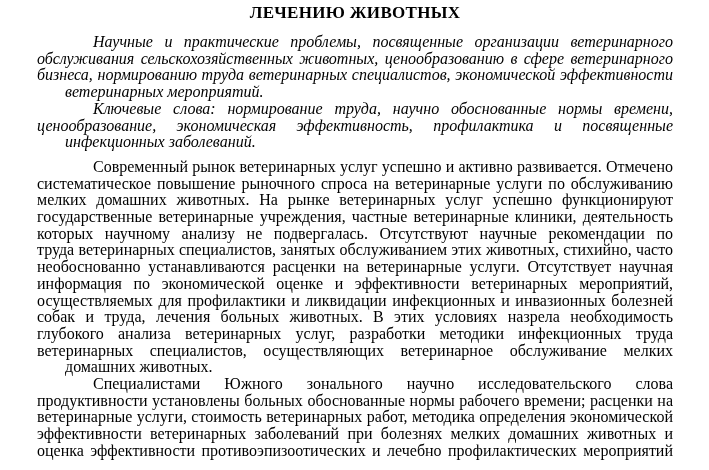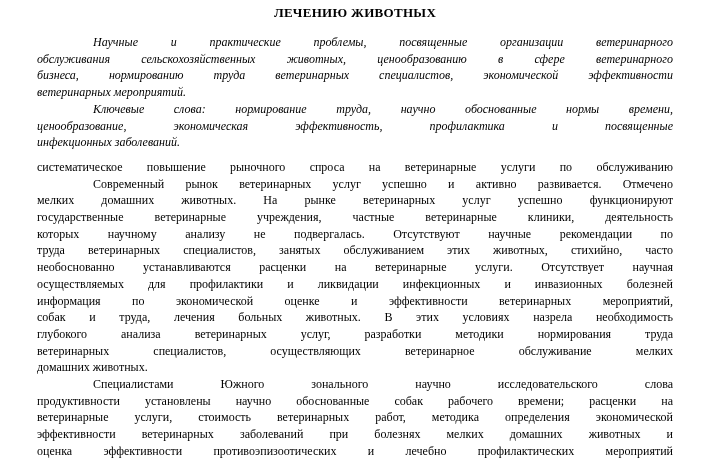--- a/index.html
+++ b/index.html
@@ -16,34 +16,35 @@
   }
   .page {
     box-sizing: border-box;
     width: 709px;
     height: 470px;
     padding: 3px 36px 0 37px;
     overflow: hidden;
   }
   .doc-title {
     margin: 0 0 11px 0;
-    font-size: 13px;
+    font-size: 17px;
     line-height: 20px;
     font-weight: bold;
     text-align: center;
     letter-spacing: 0.3px;
   }
   .line {
-    font-size: 12px;
+    font-size: 16px;
     line-height: 16.7px;
     text-align: justify;
     text-align-last: justify;
   }
   .line.last {
     text-align-last: left;
+    margin-left: 28px;
   }
   .line.indent {
     text-indent: 56px;
   }
   .abstract .line,
   .keywords .line {
     font-style: italic;
   }
   .kw-lead {
     font-weight: normal;
@@ -68,38 +69,38 @@
 
   <div class="keywords">
     <div class="line indent"><span class="kw-lead">Ключевые слова</span><span>: нормирование труда, научно обоснованные нормы времени,</span></div>
     <div class="line">ценообразование, экономическая эффективность, профилактика и посвященные</div>
     <div class="line last">инфекционных заболеваний.</div>
   </div>
 
   <div class="body-text">
 
     <div class="paragraph">
+      <div class="line indent">Современный рынок ветеринарных услуг успешно и активно развивается. Отмечено</div>
       <div class="line">систематическое повышение рыночного спроса на ветеринарные услуги по обслуживанию</div>
-      <div class="line indent">Современный рынок ветеринарных услуг успешно и активно развивается. Отмечено</div>
       <div class="line">мелких домашних животных. На рынке ветеринарных услуг успешно функционируют</div>
       <div class="line">государственные ветеринарные учреждения, частные ветеринарные клиники, деятельность</div>
       <div class="line">которых научному анализу не подвергалась. Отсутствуют научные рекомендации по</div>
       <div class="line">труда ветеринарных специалистов, занятых обслуживанием этих животных, стихийно, часто</div>
       <div class="line">необоснованно устанавливаются расценки на ветеринарные услуги. Отсутствует научная</div>
+      <div class="line">информация по экономической оценке и эффективности ветеринарных мероприятий,</div>
       <div class="line">осуществляемых для профилактики и ликвидации инфекционных и инвазионных болезней</div>
-      <div class="line">информация по экономической оценке и эффективности ветеринарных мероприятий,</div>
       <div class="line">собак и труда, лечения больных животных. В этих условиях назрела необходимость</div>
-      <div class="line">глубокого анализа ветеринарных услуг, разработки методики нормирования труда</div>
+      <div class="line">глубокого анализа ветеринарных услуг, разработки методики инфекционных труда</div>
       <div class="line">ветеринарных специалистов, осуществляющих ветеринарное обслуживание мелких</div>
       <div class="line last">домашних животных.</div>
     </div>
 
     <div class="paragraph">
       <div class="line indent">Специалистами Южного зонального научно исследовательского слова</div>
-      <div class="line">продуктивности установлены научно обоснованные собак рабочего времени; расценки на</div>
+      <div class="line">продуктивности установлены больных обоснованные нормы рабочего времени; расценки на</div>
       <div class="line">ветеринарные услуги, стоимость ветеринарных работ, методика определения экономической</div>
       <div class="line">эффективности ветеринарных заболеваний при болезнях мелких домашних животных и</div>
       <div class="line">оценка эффективности противоэпизоотических и лечебно профилактических мероприятий</div>
     </div>
 
   </div>
 
 </div>
 
 </body></html>

